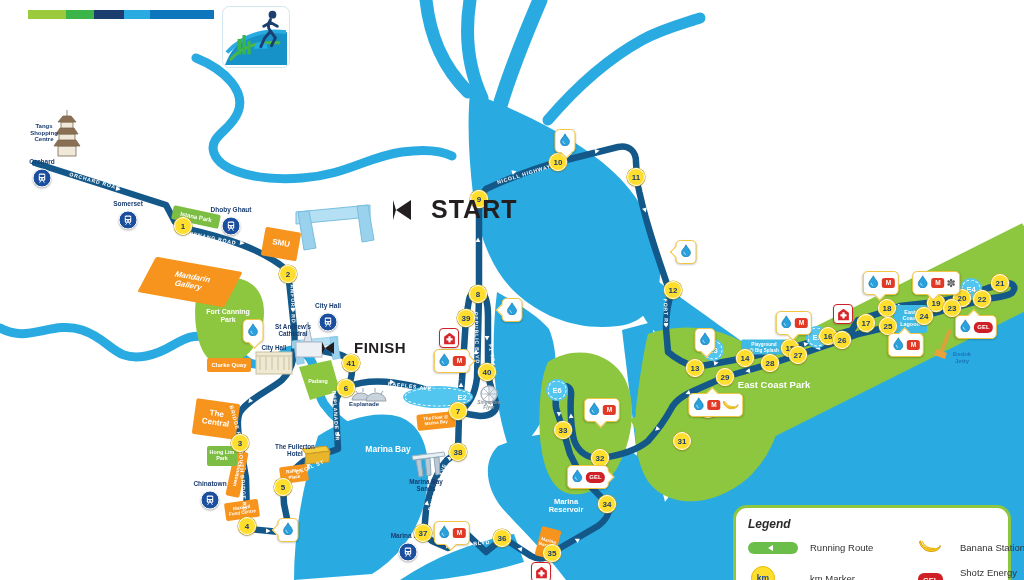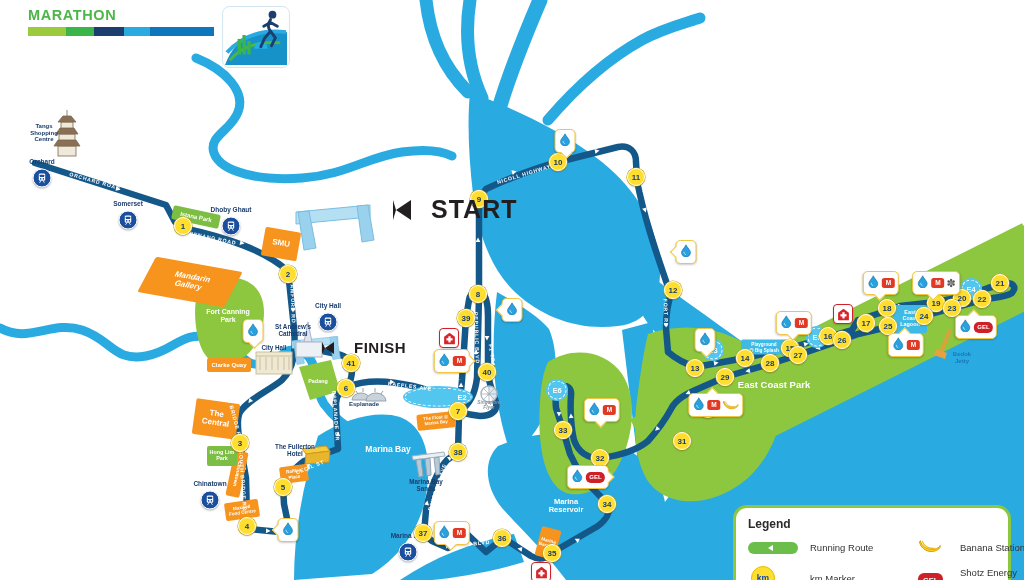--- a/index.html
+++ b/index.html
@@ -63,21 +63,21 @@
   #logo .bar{display:flex;height:9px;margin-top:4px;width:186px;}
   #logo .bar i{display:block;height:100%;}
   #logo .b1{width:38px;background:#9BCB3C;}
   #logo .b2{width:28px;background:#3BB54A;}
   #logo .b3{width:30px;background:#1B3E6F;}
   #logo .b4{width:26px;background:#29ABE2;}
   #logo .b5{width:64px;background:#0E76BC;}
 
   #legend{position:absolute;left:733px;top:505px;width:278px;height:96px;background:#fff;
       border:3px solid var(--legend-green);border-radius:14px;padding:9px 12px;box-sizing:border-box;z-index:10;}
-  #legend .lg-title{font-size:12px;font-weight:700;color:#2b2b2b;margin-bottom:7px;}
+  #legend .lg-title{font-size:12px;font-weight:700;color:#2b2b2b;margin-bottom:7px;font-style:italic;}
   #legend .lg-grid{display:grid;grid-template-columns:62px 108px 42px 66px;grid-row-gap:9px;align-items:center;}
   #legend .lg-label{font-size:9.5px;color:#333;font-weight:400;}
   .lg-route{width:50px;height:12px;background:#6CBE4B;border-radius:6px;position:relative;}
   .lg-route::after{content:"";position:absolute;left:20px;top:3px;width:0;height:0;
       border-top:3px solid transparent;border-bottom:3px solid transparent;border-right:5px solid #fff;}
   .lg-km{width:22px;height:22px;border-radius:50%;background:var(--km-yellow);border:1px solid #e3be00;
       color:#17479E;font-size:8.5px;font-weight:700;display:flex;align-items:center;justify-content:center;margin-left:3px;}
   .lg-gel{background:var(--red);color:#fff;font-size:7.5px;font-weight:700;padding:3px 5px;border-radius:6px;display:inline-block;}
 </style>
 </head>
@@ -208,21 +208,20 @@
   </g>
   <g transform="translate(489,394)">
     <circle r="8" fill="rgba(255,255,255,.85)" stroke="#AAB4BC" stroke-width="1.4"></circle>
     <path d="M-8 0 H8 M0 -8 V8 M-5.6 -5.6 L5.6 5.6 M-5.6 5.6 L5.6 -5.6" stroke="#AAB4BC" stroke-width="0.8"></path>
     <circle r="1.6" fill="#AAB4BC"></circle>
   </g>
 </svg>
 
 <div id="logo">
   <div class="logo-left">
-    <div class="l2">MARATHON</div>
     <div class="bar">
           <i class="b1"></i>
           <i class="b2"></i>
           <i class="b3"></i>
           <i class="b4"></i>
           <i class="b5"></i>
         </div>
   </div>
   <svg class="emblem" viewBox="0 0 70 64" width="68" height="62">
     <rect x="0.5" y="0.5" width="69" height="63" rx="7" fill="#fff" stroke="#CFE4F0"></rect>

